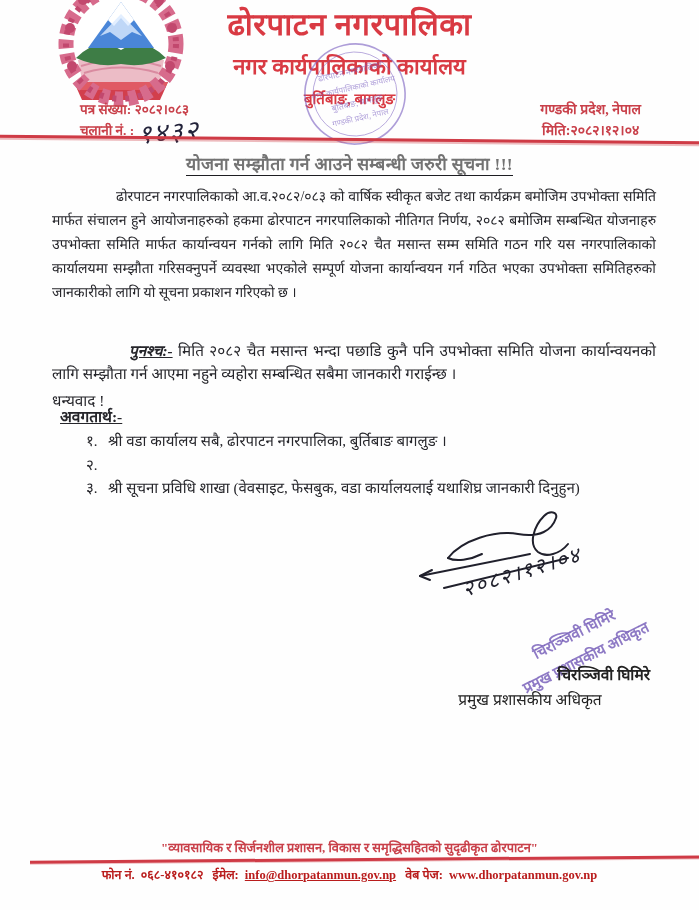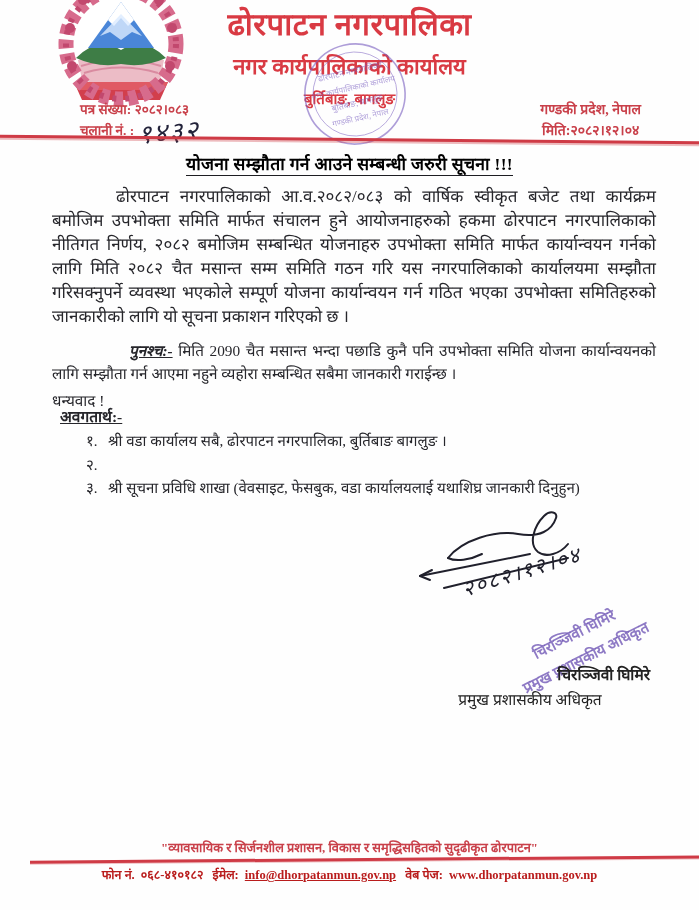--- a/index.html
+++ b/index.html
@@ -37,26 +37,26 @@
   }
   .rule-top {
     position: absolute; left: -4px; right: -4px; top: 138px; height: 3px;
     background: #cf3b46; box-shadow: 0 2px 0 rgba(207,59,70,0.35);
     transform: rotate(0.55deg);
   }
 
   
   .subject { position: absolute; left: 0; right: 0; top: 151px; text-align: center; }
   .subject span {
-    font-size: 17.5px; font-weight: 700; color: #000000;
+    font-size: 17.5px; font-weight: 700; color: #737373;
     border-bottom: 1.6px solid #1d1d22; padding-bottom: 1px; letter-spacing: 0.3px;
   }
   .para1 {
     position: absolute; left: 52px; width: 604px; top: 185px;
-    font-size: 17px; line-height: 24px; text-align: justify; text-indent: 64px;
+    font-size: 14px; line-height: 24px; text-align: justify; text-indent: 64px;
   }
   .para2-wrap { position: absolute; left: 52px; width: 604px; top: 339px; font-size: 15.3px; line-height: 23px; }
   .para2 { text-align: justify; text-indent: 64px; }
   .para2-lead { font-weight: 700; font-style: italic; text-decoration: underline; margin-left: 13px; }
   .thanks { margin-top: 4px; }
 
   .cc-heading { position: absolute; left: 60px; top: 405px; font-size: 15.5px; font-weight: 700; text-decoration: underline; }
   .cc-list { position: absolute; left: 86px; top: 430px; font-size: 15px; line-height: 23.5px; }
   .cc-item { display: flex; }
   .cc-num { width: 22px; flex: 0 0 22px; }
@@ -158,21 +158,21 @@
   <div class="rule-top"></div>
 
   <div class="subject">
     <span>योजना सम्झौता गर्न आउने सम्बन्धी जरुरी सूचना !!!</span>
   </div>
 
   <div class="para1">ढोरपाटन नगरपालिकाको आ.व.२०८२/०८३ को वार्षिक स्वीकृत बजेट तथा कार्यक्रम बमोजिम उपभोक्ता समिति मार्फत संचालन हुने आयोजनाहरुको हकमा ढोरपाटन नगरपालिकाको नीतिगत निर्णय, २०८२ बमोजिम सम्बन्धित योजनाहरु उपभोक्ता समिति मार्फत कार्यान्वयन गर्नको लागि मिति २०८२ चैत मसान्त सम्म समिति गठन गरि यस नगरपालिकाको कार्यालयमा सम्झौता गरिसक्नुपर्ने व्यवस्था भएकोले सम्पूर्ण योजना कार्यान्वयन गर्न गठित भएका उपभोक्ता समितिहरुको जानकारीको लागि यो सूचना प्रकाशन गरिएको छ ।</div>
 
   <div class="para2-wrap">
     <div class="para2">
-      <span class="para2-lead">पुनश्च:-</span><span> मिति 2090 चैत मसान्त भन्दा पछाडि कुनै पनि उपभोक्ता समिति योजना कार्यान्वयनको लागि सम्झौता गर्न आएमा नहुने व्यहोरा सम्बन्धित सबैमा जानकारी गराईन्छ ।</span>
+      <span class="para2-lead">पुनश्च:-</span><span> मिति २०८२ चैत मसान्त भन्दा पछाडि कुनै पनि उपभोक्ता समिति योजना कार्यान्वयनको लागि सम्झौता गर्न आएमा नहुने व्यहोरा सम्बन्धित सबैमा जानकारी गराईन्छ ।</span>
     </div>
     <div class="thanks">धन्यवाद !</div>
   </div>
 
   <div class="cc-heading">अवगतार्थ:-</div>
 
   <div class="cc-list">
     <div class="cc-item">
       <span class="cc-num">१.</span>
       <span>श्री वडा कार्यालय सबै, ढोरपाटन नगरपालिका, बुर्तिबाङ बागलुङ ।</span>

